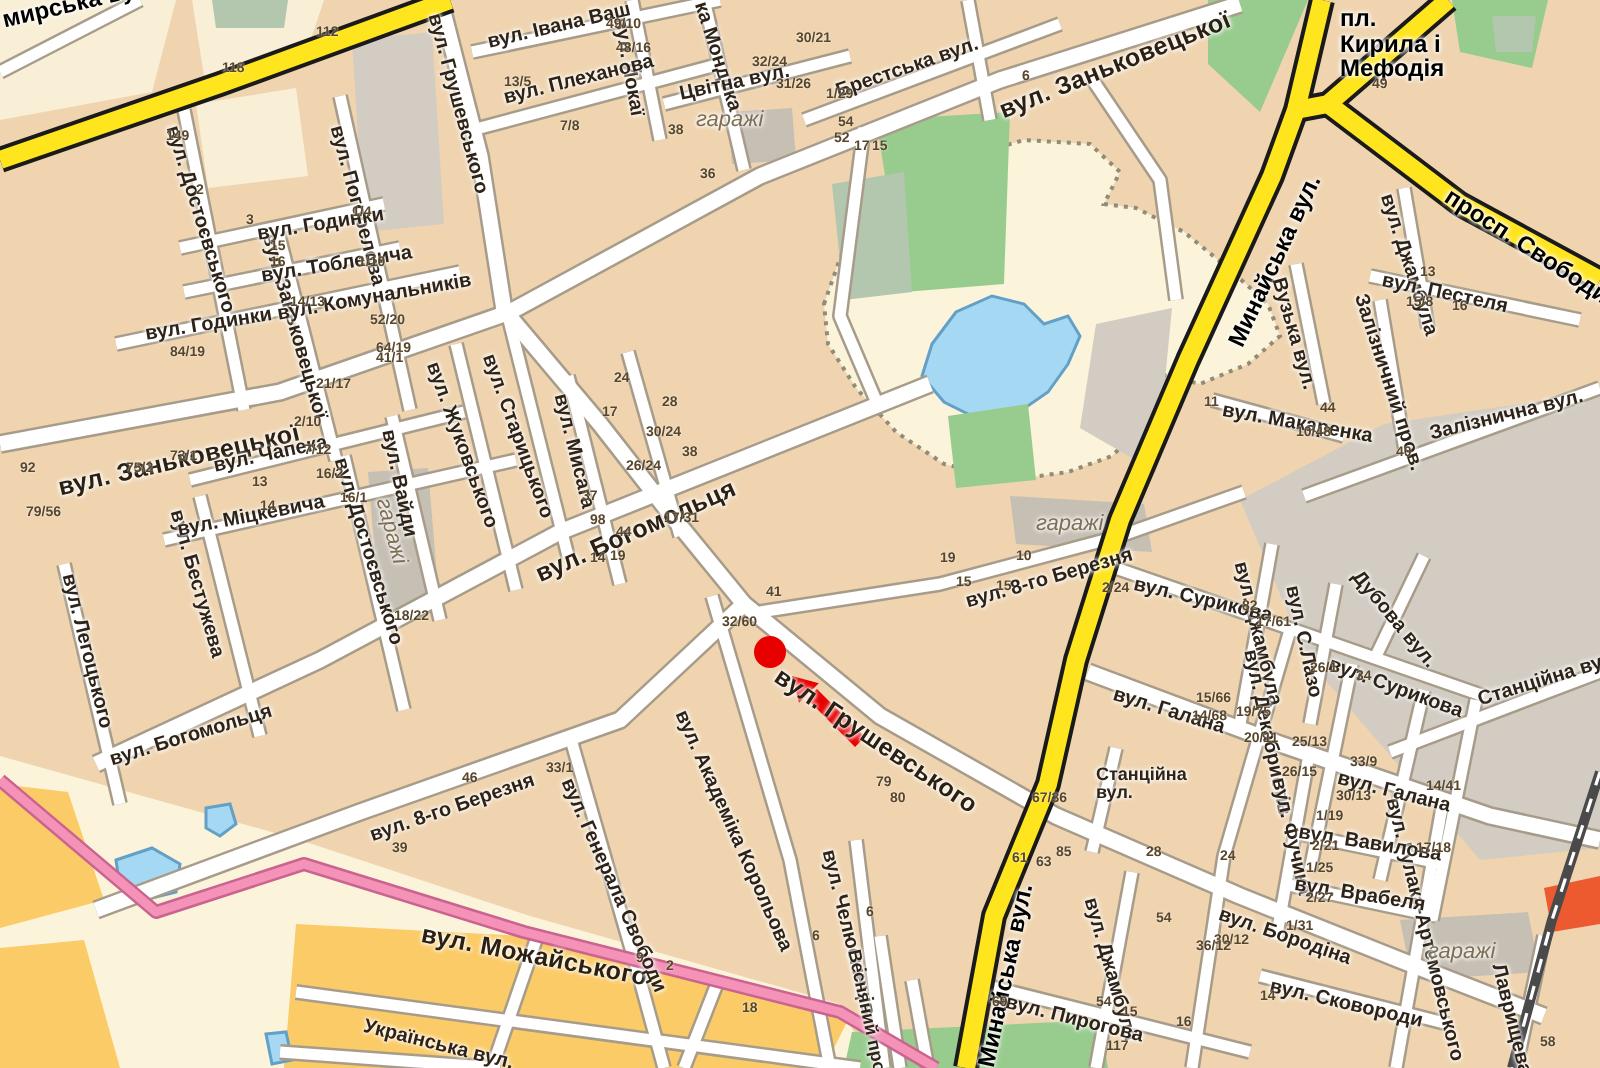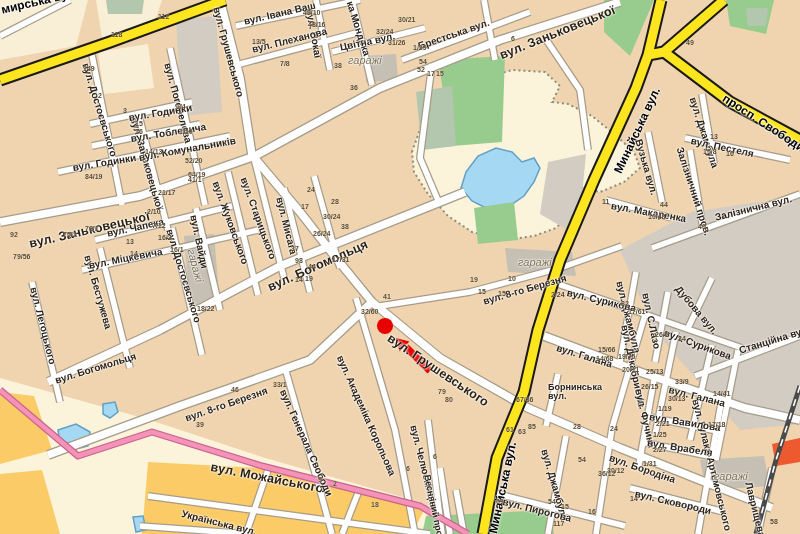--- a/index.html
+++ b/index.html
@@ -194,20 +194,23 @@
       <path d="M800 386 L776 460 L756 534" fill="none" stroke="#fff" stroke-width="1.6" stroke-dasharray="7 7"></path>
       <line x1="430" y1="371" x2="406" y2="347" stroke="#E80000" stroke-width="7"></line>
       <path d="M396 338 L409.4 341.6 L399.5 351.4 Z" fill="#E80000"></path>
       <circle cx="385" cy="326" r="8" fill="#E80000"></circle>
     </svg>
   <div id="labels">
       <span class="lb road" style="left: 0px; top: 4px; transform: rotate(-13deg);">мирська вул.</span>
       <span class="lb road" style="left: 612px; top: 170px; transform: rotate(-65deg);">Минайська вул.</span>
       <span class="lb road" style="left: 487px; top: 532px; transform: rotate(-78deg);">Минайська вул.</span>
       <span class="lb road" style="left: 727px; top: 92px; transform: rotate(33deg);">просп. Свободи</span>
+      <span class="lb road" style="left: 670px; top: 3px;">пл.
+Кирила і
+Мефодія</span>
       <span class="lb major" style="left: 28px; top: 238px; transform: rotate(-13deg);">вул. Заньковецької</span>
       <span class="lb major" style="left: 498px; top: 50px; transform: rotate(-22deg);">вул. Заньковецької</span>
       <span class="lb major" style="left: 266px; top: 282px; transform: rotate(-24deg);">вул. Богомольця</span>
       <span class="lb street" style="left: 54px; top: 376px; transform: rotate(-17deg);">вул. Богомольця</span>
       <span class="lb major" style="left: 392px; top: 332px; transform: rotate(34deg);">вул. Грушевського</span>
       <span class="lb major" style="left: 212px; top: 461px; transform: rotate(11deg);">вул. Можайського</span>
       <span class="lb street" style="left: 184px; top: 414px; transform: rotate(-19deg);">вул. 8-го Березня</span>
       <span class="lb street" style="left: 482px; top: 297px; transform: rotate(-16deg);">вул. 8-го Березня</span>
       <span class="lb street" style="left: 183px; top: 509px; transform: rotate(14deg);">Українська вул.</span>
       <span class="lb street" style="left: 221px; top: 6px; transform: rotate(75deg);">вул. Грушевського</span>
@@ -254,21 +257,21 @@
       <span class="lb street" style="left: 681px; top: 284px; transform: rotate(50deg);">Дубова вул.</span>
       <span class="lb street" style="left: 568px; top: 288px; transform: rotate(13deg);">вул. Сурикова</span>
       <span class="lb street" style="left: 666px; top: 328px; transform: rotate(20deg);">вул. Сурикова</span>
       <span class="lb street" style="left: 558px; top: 343px; transform: rotate(17deg);">вул. Галана</span>
       <span class="lb street" style="left: 670px; top: 385px; transform: rotate(14deg);">вул. Галана</span>
       <span class="lb street" style="left: 504px; top: 497px; transform: rotate(14deg);">вул. Пирогова</span>
       <span class="lb street" style="left: 650px; top: 412px; transform: rotate(9deg);">вул. Вавилова</span>
       <span class="lb street" style="left: 648px; top: 438px; transform: rotate(9deg);">вул. Врабеля</span>
       <span class="lb street" style="left: 611px; top: 453px; transform: rotate(19deg);">вул. Бородіна</span>
       <span class="lb street" style="left: 636px; top: 489px; transform: rotate(13deg);">вул. Сковороди</span>
-      <span class="lb small" style="left: 548px; top: 383px;">Борнинська
+      <span class="lb small" style="left: 548px; top: 383px;">Станційна
 вул.</span>
       <span class="lb area" style="left: 348px; top: 55px;">гаражі</span>
       <span class="lb area" style="left: 518px; top: 257px;">гаражі</span>
       <span class="lb area" style="left: 714px; top: 471px;">гаражі</span>
       <span class="lb area" style="left: 196px; top: 248px; transform: rotate(75deg);">гаражі</span>
       <span class="lb num" style="left: 158px; top: 13px;">112</span>
       <span class="lb num" style="left: 111px; top: 31px;">118</span>
       <span class="lb num" style="left: 83px; top: 65px;">149</span>
       <span class="lb num" style="left: 98px; top: 92px;">2</span>
       <span class="lb num" style="left: 123px; top: 107px;">3</span>

